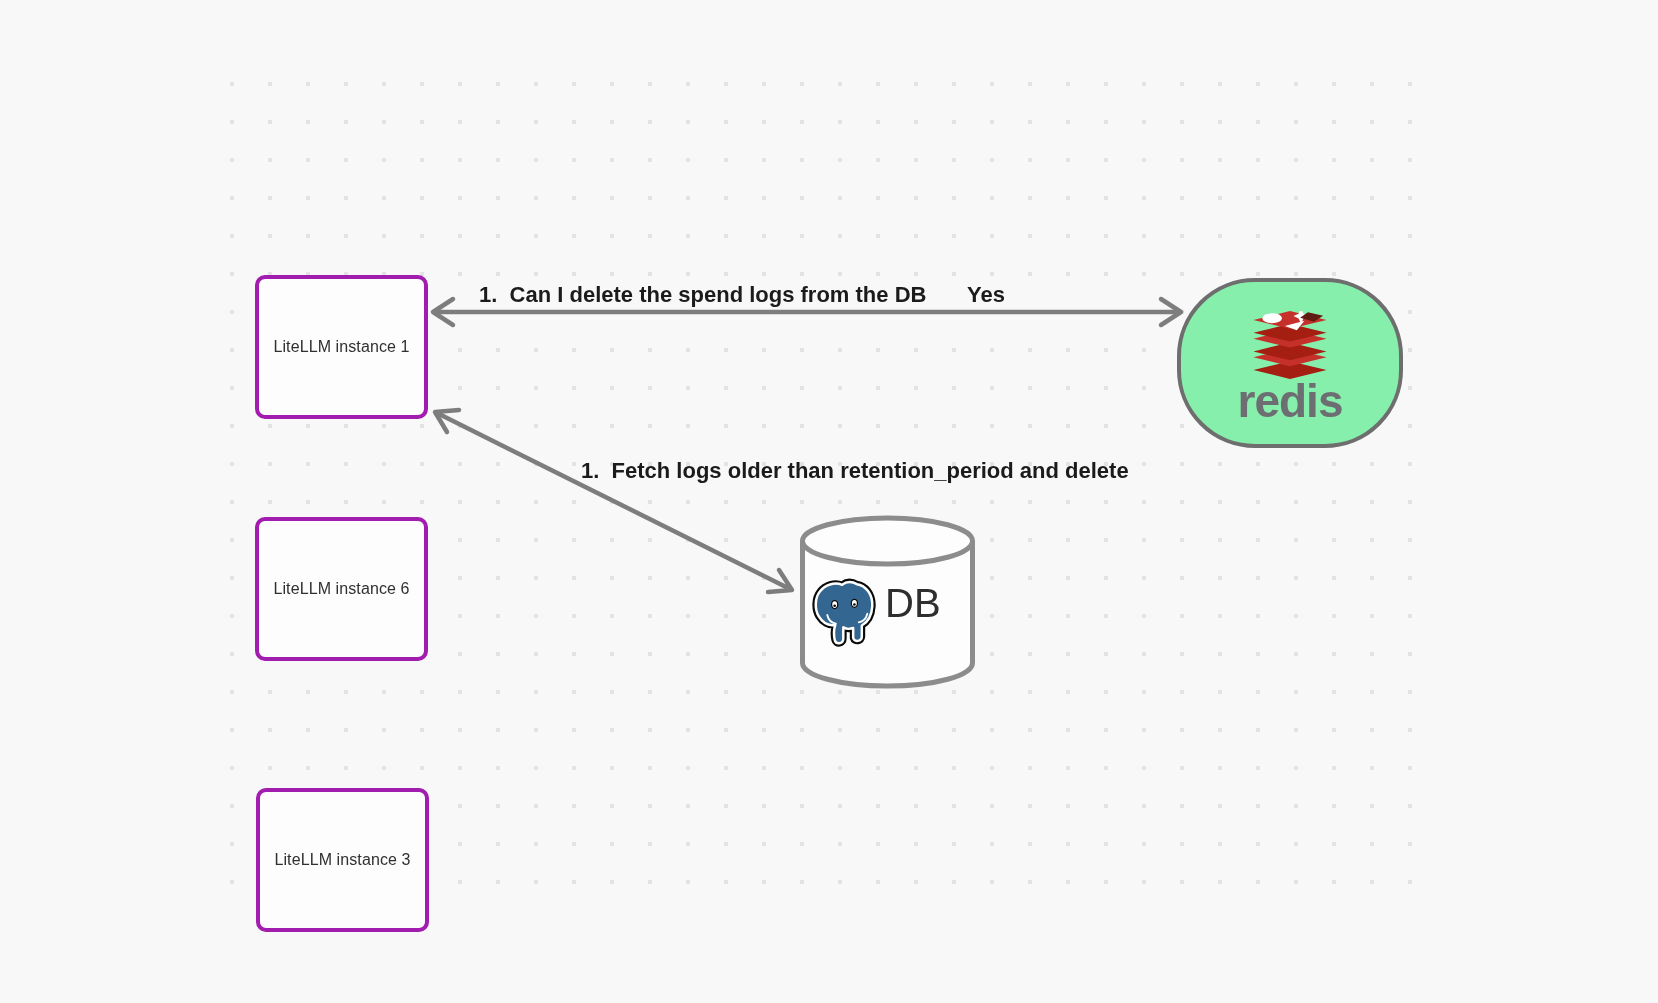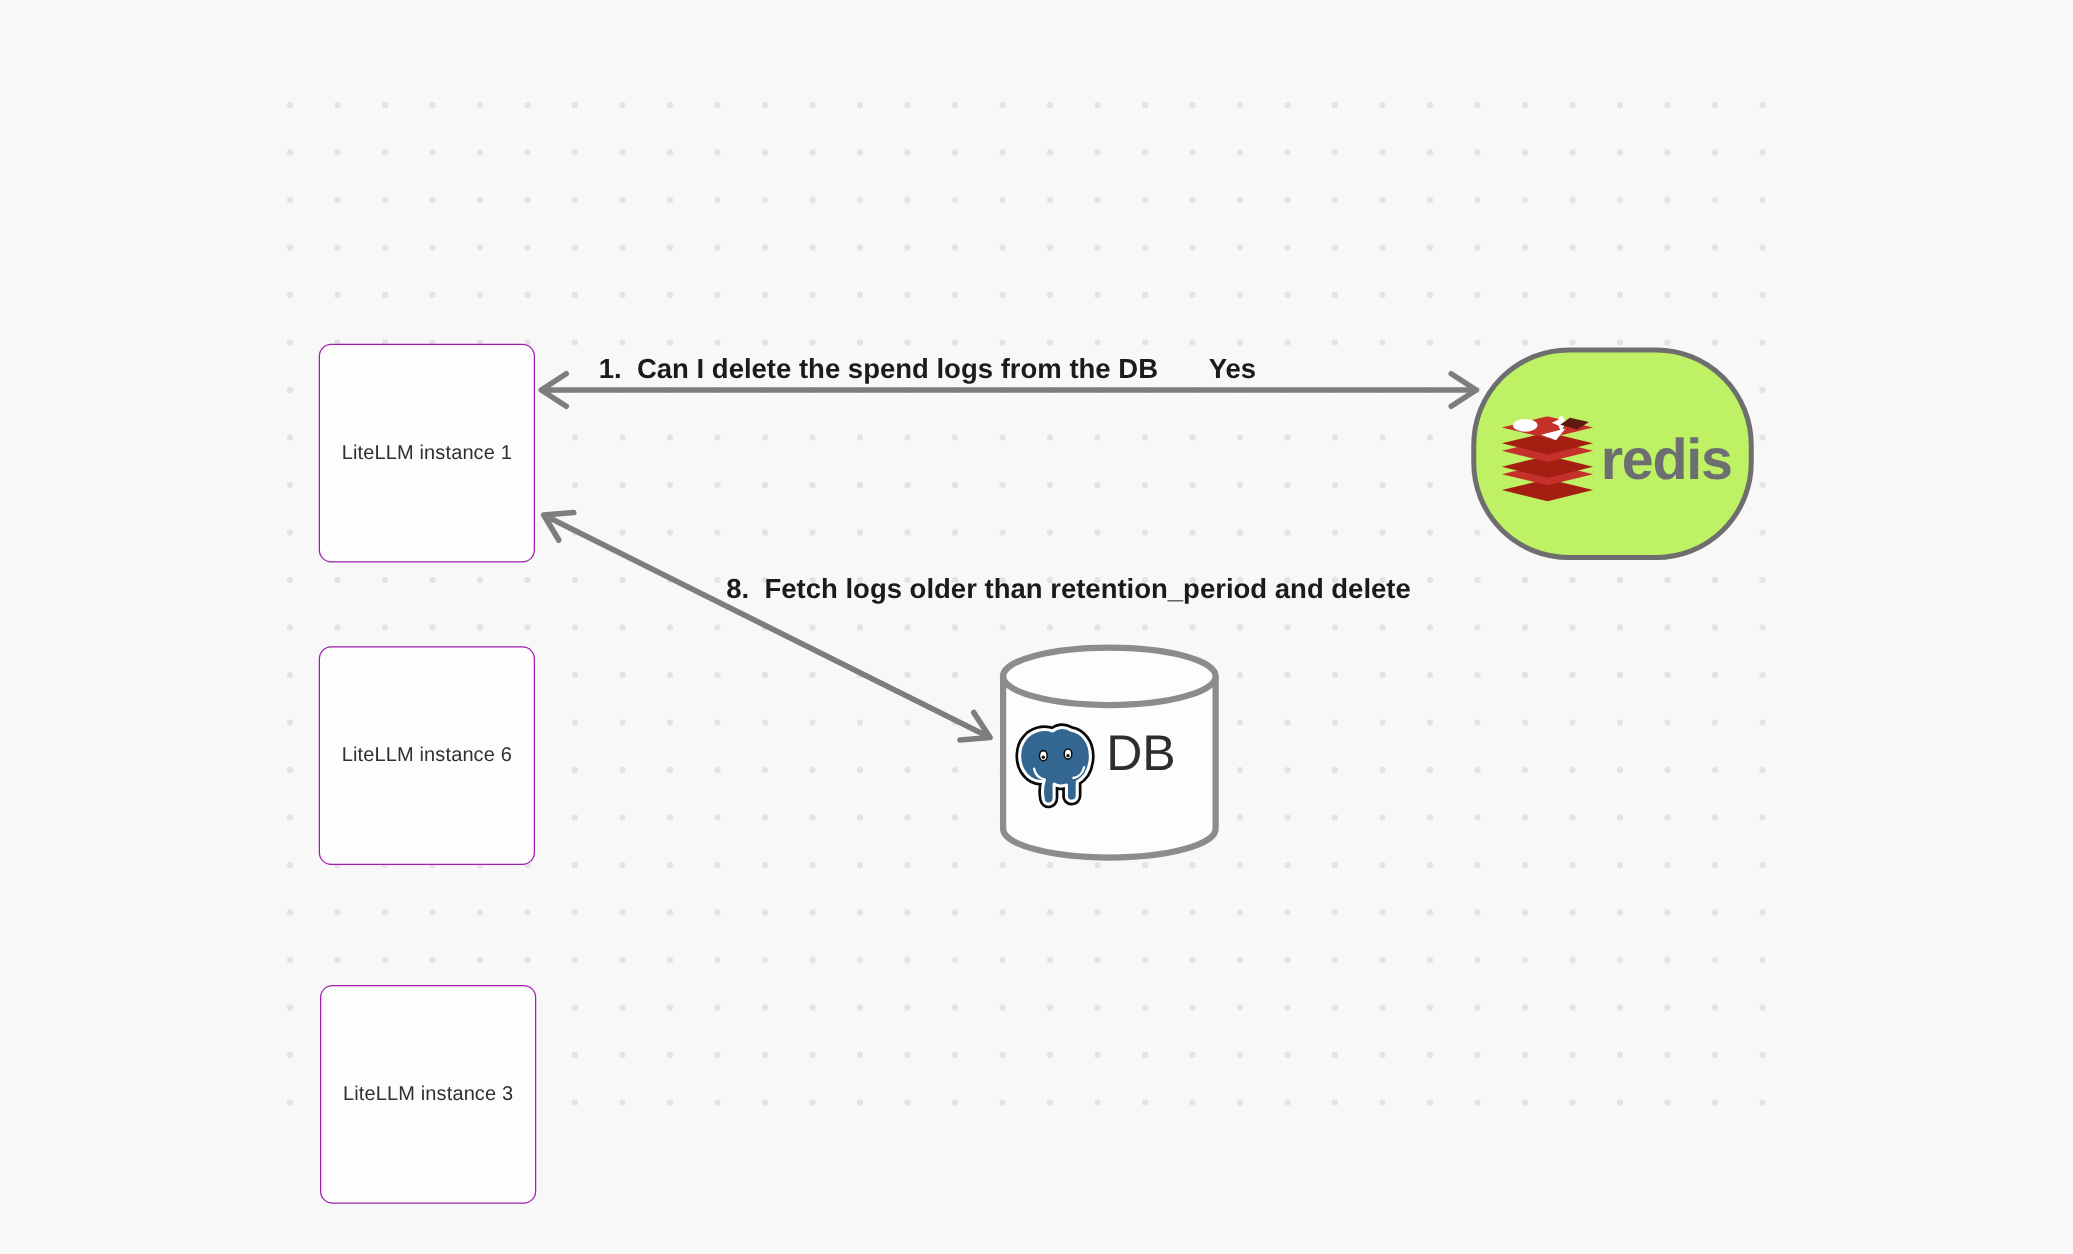--- a/index.html
+++ b/index.html
@@ -7,31 +7,31 @@
     position:relative;width:1658px;height:1003px;overflow:hidden;
     background:#f8f8f8;font-family:"Liberation Sans",sans-serif;
   }
   .dotgrid{
     position:absolute;left:213px;top:65px;width:1216px;height:836px;
     background-image:radial-gradient(circle,#e3e3e3 2.3px,rgba(0,0,0,0) 2.4px);
     background-size:38px 38px;
   }
   .arrows{position:absolute;left:0;top:0;}
   .node-box{
-    position:absolute;width:173px;height:175px;box-sizing:border-box;
-    background:#fdfdfd;border:1px solid #a21caf;border-radius:10px;
+    position:absolute;width:173px;height:144px;box-sizing:border-box;
+    background:#fdfdfd;border:4px solid #a21caf;border-radius:10px;
     display:flex;align-items:center;justify-content:center;
   }
   .node-box .label{
     font-size:16px;color:#303030;letter-spacing:.1px;text-align:center;
   }
   .redis-node{
     position:absolute;left:1177px;top:278px;width:226px;height:170px;box-sizing:border-box;
-    background:#bef264;border:4px solid #6e6e6e;border-radius:78px;
-    display:flex;flex-direction:row;align-items:center;justify-content:center;
+    background:#86efac;border:4px solid #6e6e6e;border-radius:78px;
+    display:flex;flex-direction:column;align-items:center;justify-content:center;
     padding-top:8px;
   }
   .redis-word{
     font-size:46px;font-weight:bold;color:#6d6e71;line-height:.9;
     letter-spacing:-1px;margin-top:2px;
   }
   .db-node{position:absolute;left:798px;top:515px;width:179px;height:176px;}
   .db-content{
     position:absolute;left:12px;top:62px;display:flex;align-items:flex-start;
   }
@@ -114,15 +114,15 @@
         <circle cx="40" cy="45" r="2.2" fill="#111111"></circle>
         <ellipse cx="72" cy="41" rx="5" ry="6.5" fill="#ffffff" stroke="#0a0a0a" stroke-width="2"></ellipse>
         <circle cx="72" cy="43" r="2.2" fill="#111111"></circle>
       </svg>
       <span class="db-label">DB</span>
     </div>
   </div>
 
   <div class="edge-label" style="left:479px;top:281px;">1.  Can I delete the spend logs from the DB</div>
   <div class="edge-label" style="left:967px;top:281px;">Yes</div>
-  <div class="edge-label" style="left:581px;top:457px;">8.  Fetch logs older than retention_period and delete</div>
+  <div class="edge-label" style="left:581px;top:457px;">1.  Fetch logs older than retention_period and delete</div>
 
 </div>
 
 </body></html>

